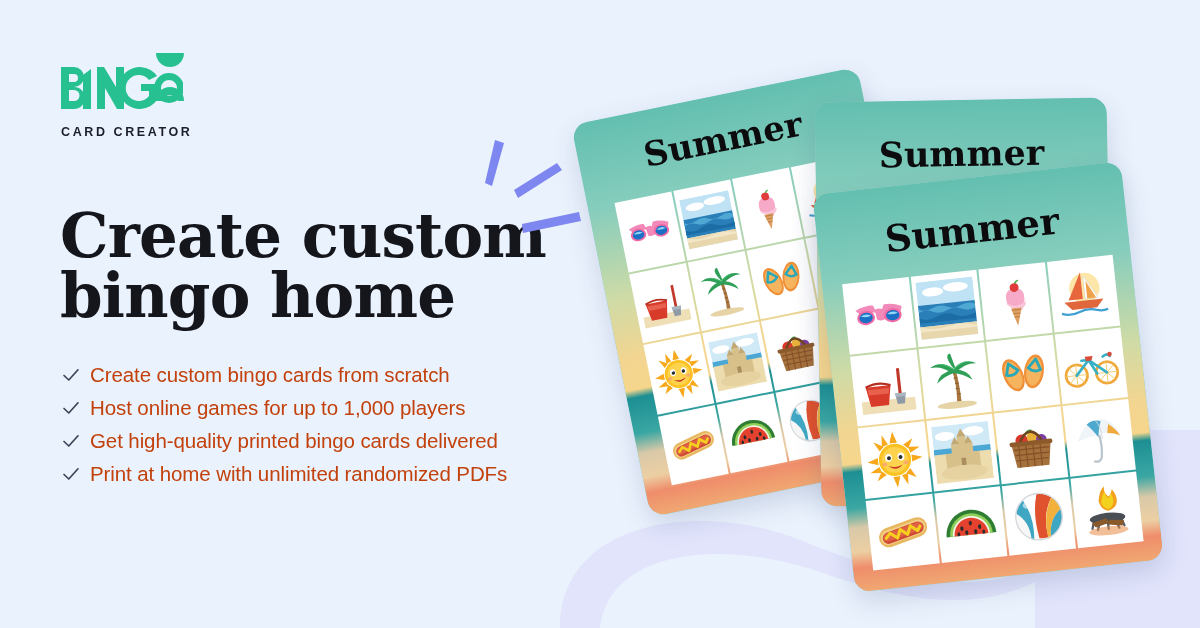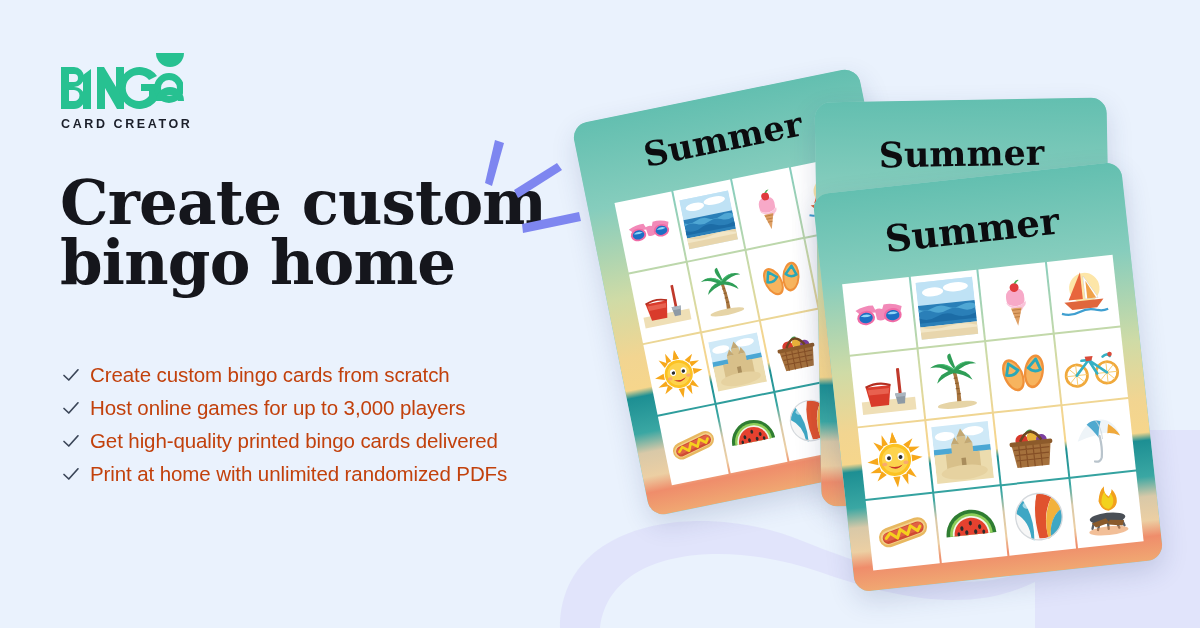--- a/index.html
+++ b/index.html
@@ -15,26 +15,26 @@
 
   
   .left-col { position:absolute; left:0; top:0; width:620px; height:628px; z-index:3; }
 
   
   .logo { position:absolute; left:59px; top:57px; }
   .logo-word { display:block; height:52px; }
   .logo-tagline {
     font-family:"Liberation Sans", sans-serif;
     font-size:12.5px; font-weight:700; letter-spacing:2.6px;
-    color:#1b1f2a; margin-top:8px; padding-left:2px;
+    color:#1b1f2a; margin-top:16px; padding-left:2px;
   }
 
   
   .headline {
-    position:absolute; left:60px; top:173px; width:520px;
+    position:absolute; left:60px; top:206px; width:520px;
     font-family:"DejaVu Serif", "Liberation Serif", serif;
     font-weight:700;
     font-size:61px; line-height:0.99;
     letter-spacing:-0.8px;
     color:#15161c;
   }
   .headline span { display:block; }
 
   
   .sparkles { position:absolute; left:481px; top:136px; width:110px; height:125px; }
@@ -1013,21 +1013,21 @@
     <li class="bullet">
       <svg class="bullet-check" viewBox="0 0 18 18">
         <path d="M2,9.5 L6.8,14 L16,3.8" fill="none" stroke="#3b4658" stroke-width="1.7" stroke-linecap="round" stroke-linejoin="round"></path>
       </svg>
       <span class="bullet-text">Create custom bingo cards from scratch</span>
     </li>
     <li class="bullet">
       <svg class="bullet-check" viewBox="0 0 18 18">
         <path d="M2,9.5 L6.8,14 L16,3.8" fill="none" stroke="#3b4658" stroke-width="1.7" stroke-linecap="round" stroke-linejoin="round"></path>
       </svg>
-      <span class="bullet-text">Host online games for up to 3,000 players</span>
+      <span class="bullet-text">Host online games for up to 1,000 players</span>
     </li>
     <li class="bullet">
       <svg class="bullet-check" viewBox="0 0 18 18">
         <path d="M2,9.5 L6.8,14 L16,3.8" fill="none" stroke="#3b4658" stroke-width="1.7" stroke-linecap="round" stroke-linejoin="round"></path>
       </svg>
       <span class="bullet-text">Get high-quality printed bingo cards delivered</span>
     </li>
     <li class="bullet">
       <svg class="bullet-check" viewBox="0 0 18 18">
         <path d="M2,9.5 L6.8,14 L16,3.8" fill="none" stroke="#3b4658" stroke-width="1.7" stroke-linecap="round" stroke-linejoin="round"></path>

